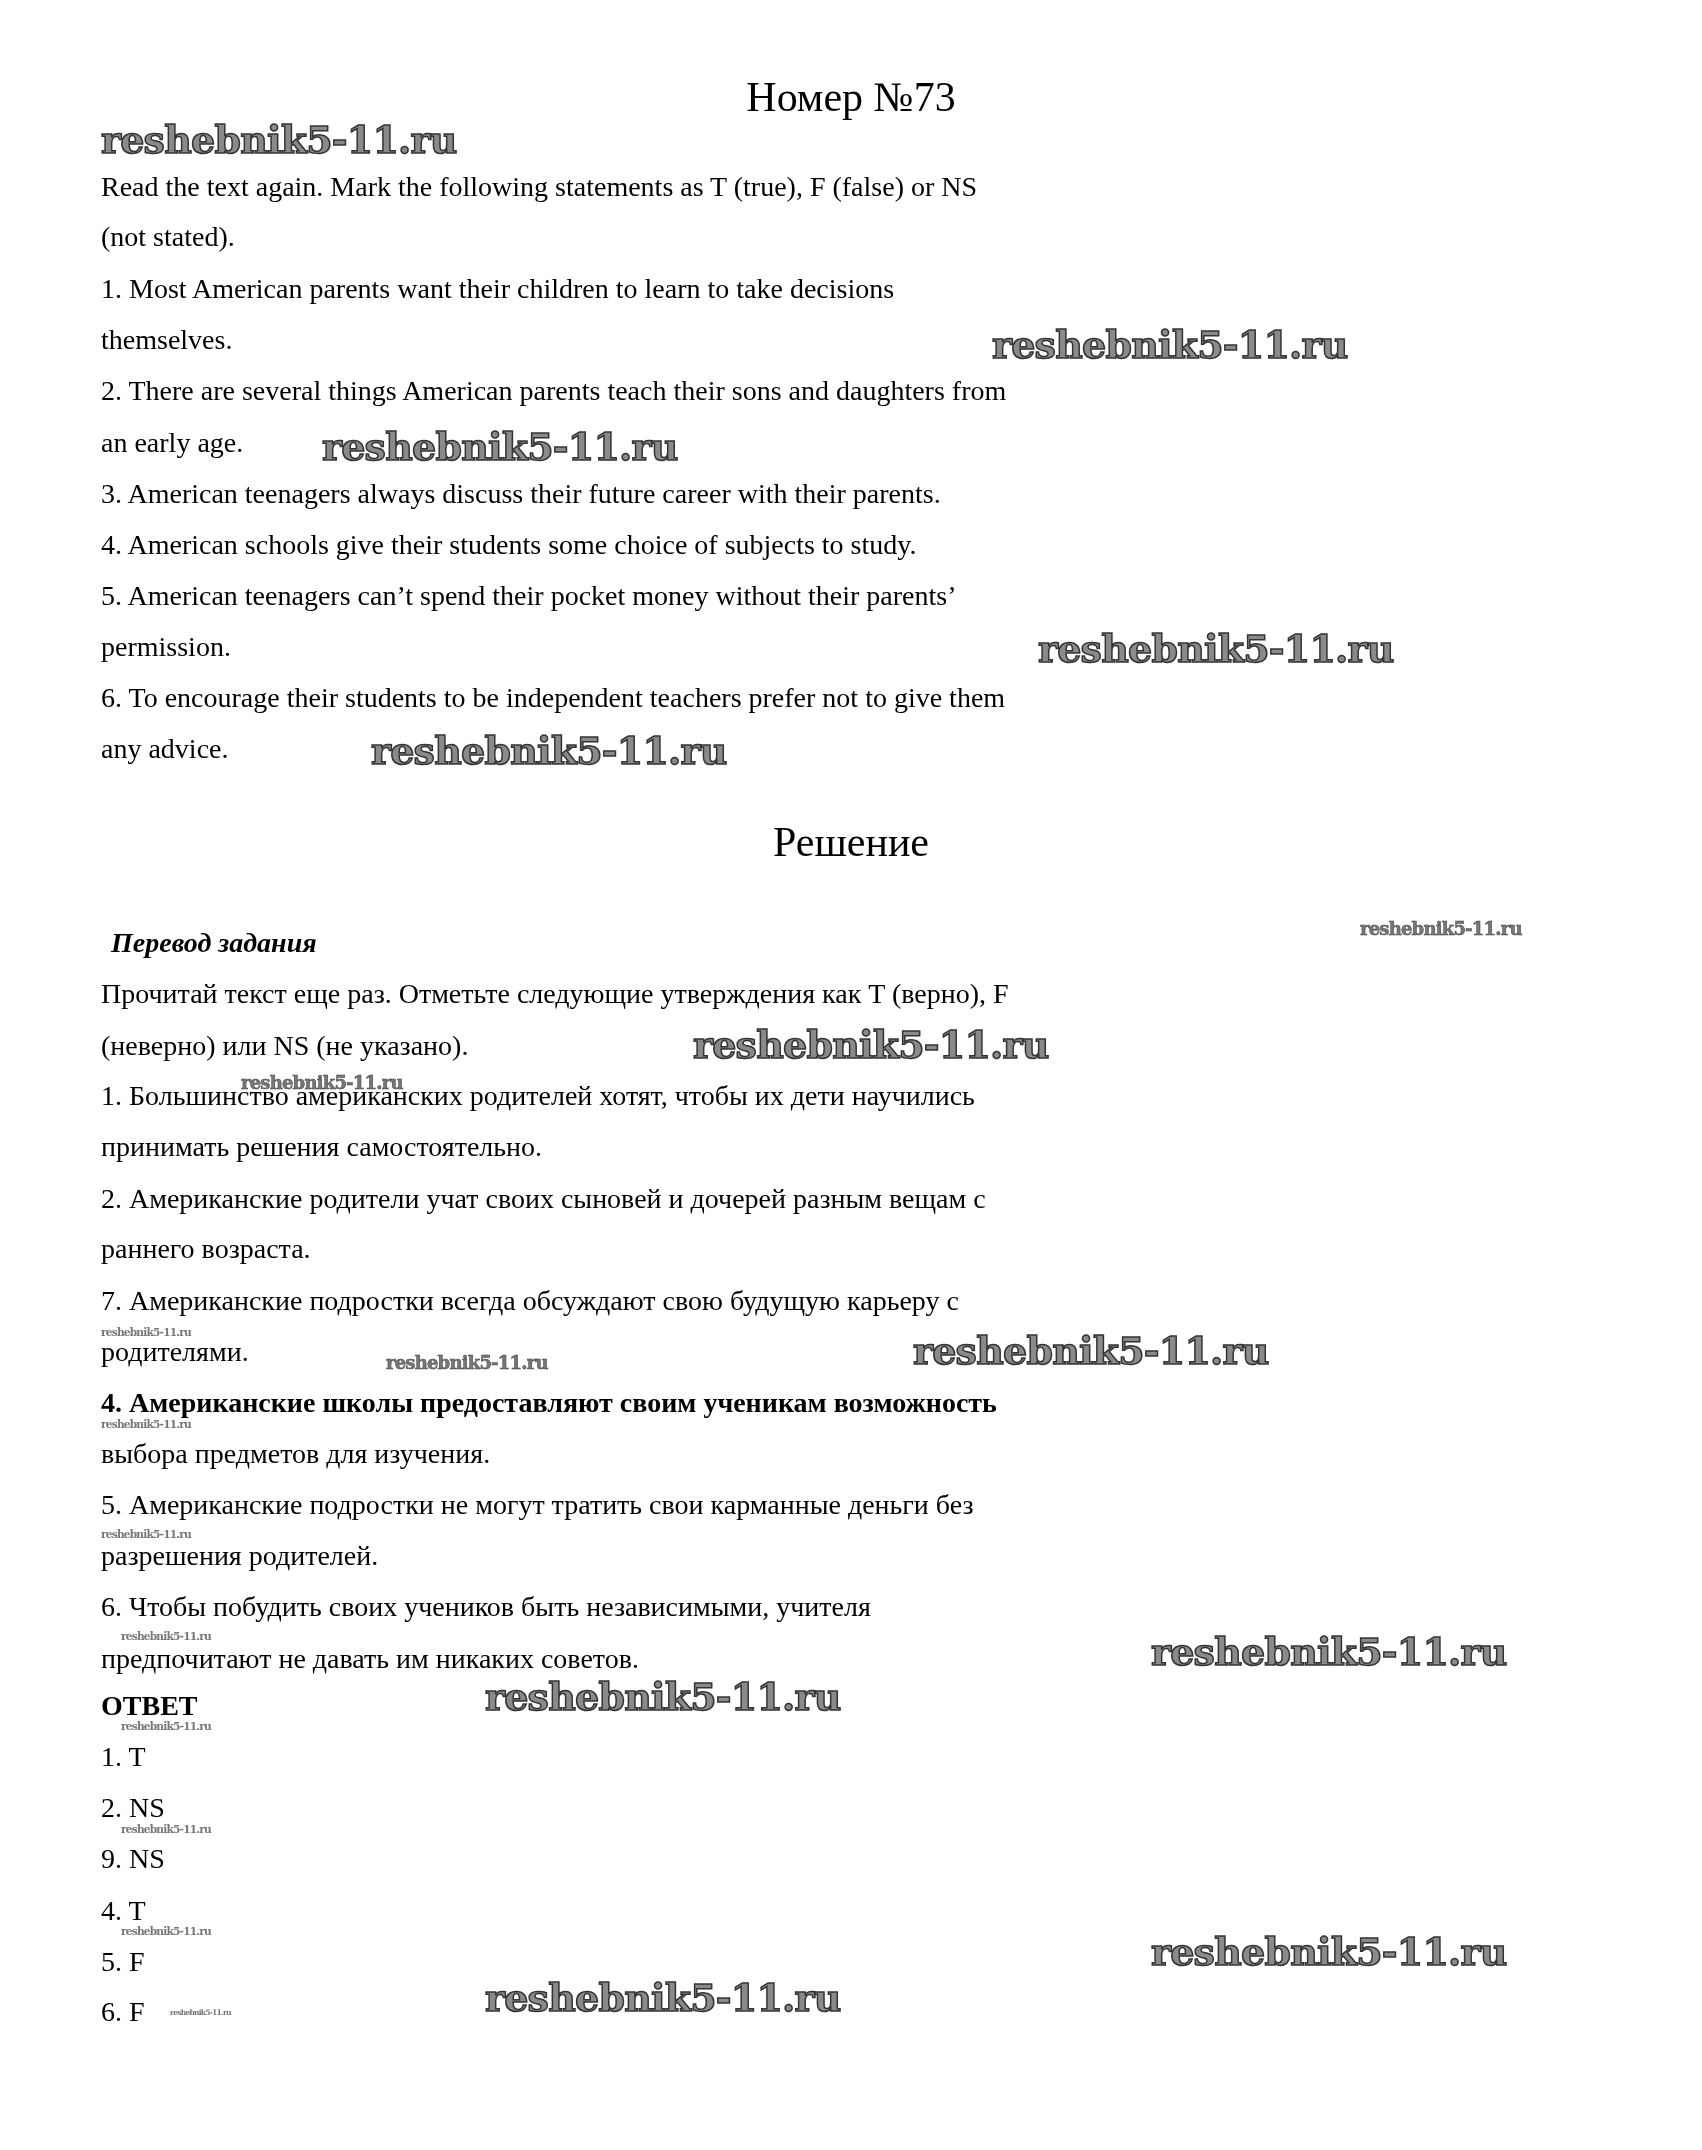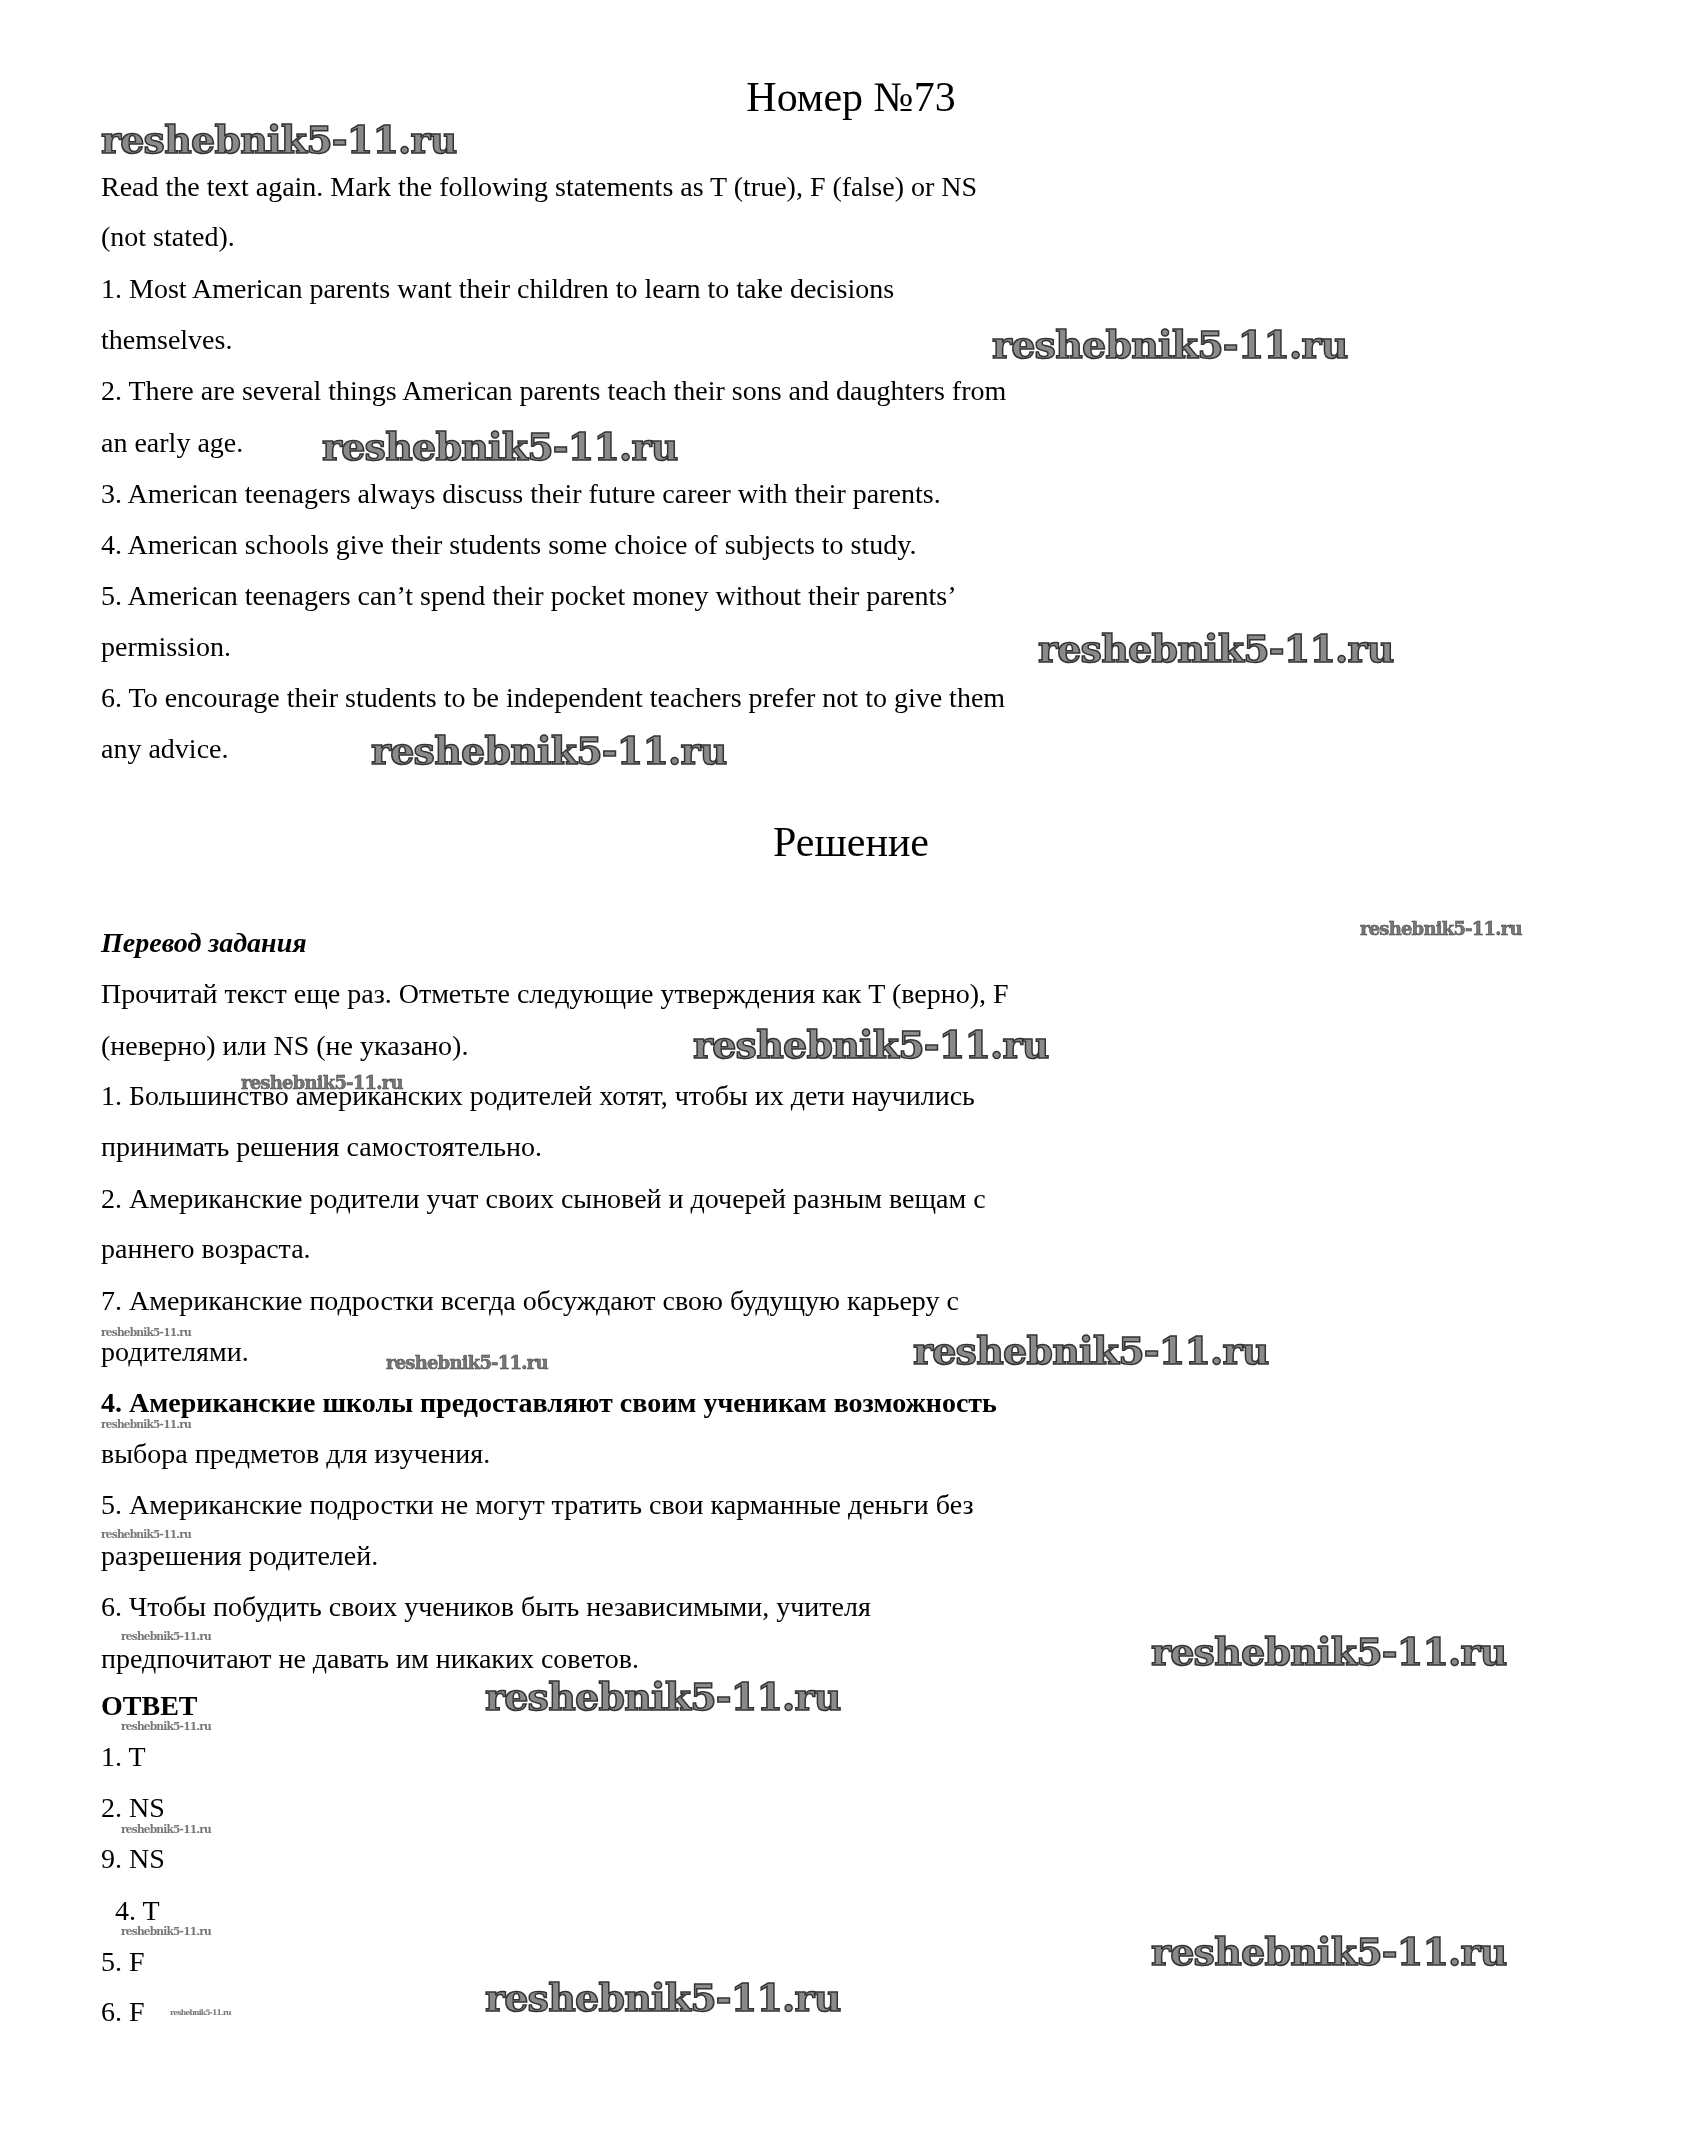--- a/index.html
+++ b/index.html
@@ -28,42 +28,42 @@
 <div class="line" style="top:365px;">2. There are several things American parents teach their sons and daughters from</div>
 <div class="line" style="top:417px;">an early age.</div>
 <div class="line" style="top:468px;">3. American teenagers always discuss their future career with their parents.</div>
 <div class="line" style="top:519px;">4. American schools give their students some choice of subjects to study.</div>
 <div class="line" style="top:570px;">5. American teenagers can’t spend their pocket money without their parents’</div>
 <div class="line" style="top:621px;">permission.</div>
 <div class="line" style="top:672px;">6. To encourage their students to be independent teachers prefer not to give them</div>
 <div class="line" style="top:723px;">any advice.</div>
 
 <div class="center" style="top:817px;">Решение</div>
-<div class="line heading-it" style="top:917px;">Перевод задания</div>
+<div class="line heading-it" style="top:917px;margin-left:10px;">Перевод задания</div>
 <div class="line" style="top:968px;">Прочитай текст еще раз. Отметьте следующие утверждения как T (верно), F</div>
 <div class="line" style="top:1020px;">(неверно) или NS (не указано).</div>
 
 <div class="line" style="top:1070px;">1. Большинство американских родителей хотят, чтобы их дети научились</div>
 <div class="line" style="top:1121px;">принимать решения самостоятельно.</div>
 <div class="line" style="top:1173px;">2. Американские родители учат своих сыновей и дочерей разным вещам с</div>
 <div class="line" style="top:1223px;">раннего возраста.</div>
 <div class="line" style="top:1275px;">7. Американские подростки всегда обсуждают свою будущую карьеру с</div>
 <div class="line" style="top:1326px;">родителями.</div>
 <div class="line" style="top:1377px;font-weight:bold;">4. Американские школы предоставляют своим ученикам возможность</div>
 <div class="line" style="top:1428px;">выбора предметов для изучения.</div>
 <div class="line" style="top:1479px;">5. Американские подростки не могут тратить свои карманные деньги без</div>
 <div class="line" style="top:1530px;">разрешения родителей.</div>
 <div class="line" style="top:1581px;">6. Чтобы побудить своих учеников быть независимыми, учителя</div>
 <div class="line" style="top:1633px;">предпочитают не давать им никаких советов.</div>
 
 <div class="line bold" style="top:1680px;">ОТВЕТ</div>
 <div class="line" style="top:1731px;">1. T</div>
 <div class="line" style="top:1782px;">2. NS</div>
 <div class="line" style="top:1833px;">9. NS</div>
-<div class="line" style="top:1885px;margin-left:14px;">4. T</div>
+<div class="line" style="top:1885px;">4. T</div>
 <div class="line" style="top:1936px;">5. F</div>
 <div class="line" style="top:1986px;">6. F</div>
 
 <div class="wm big" style="left:101px; top:121px;">reshebnik5-11.ru</div>
 <div class="wm big" style="left:992px; top:326px;">reshebnik5-11.ru</div>
 <div class="wm big" style="left:322px; top:428px;">reshebnik5-11.ru</div>
 <div class="wm big" style="left:1038px; top:630px;">reshebnik5-11.ru</div>
 <div class="wm big" style="left:371px; top:732px;">reshebnik5-11.ru</div>
 <div class="wm small" style="left:1360px; top:920px;">reshebnik5-11.ru</div>
 <div class="wm big" style="left:693px; top:1026px;">reshebnik5-11.ru</div>

